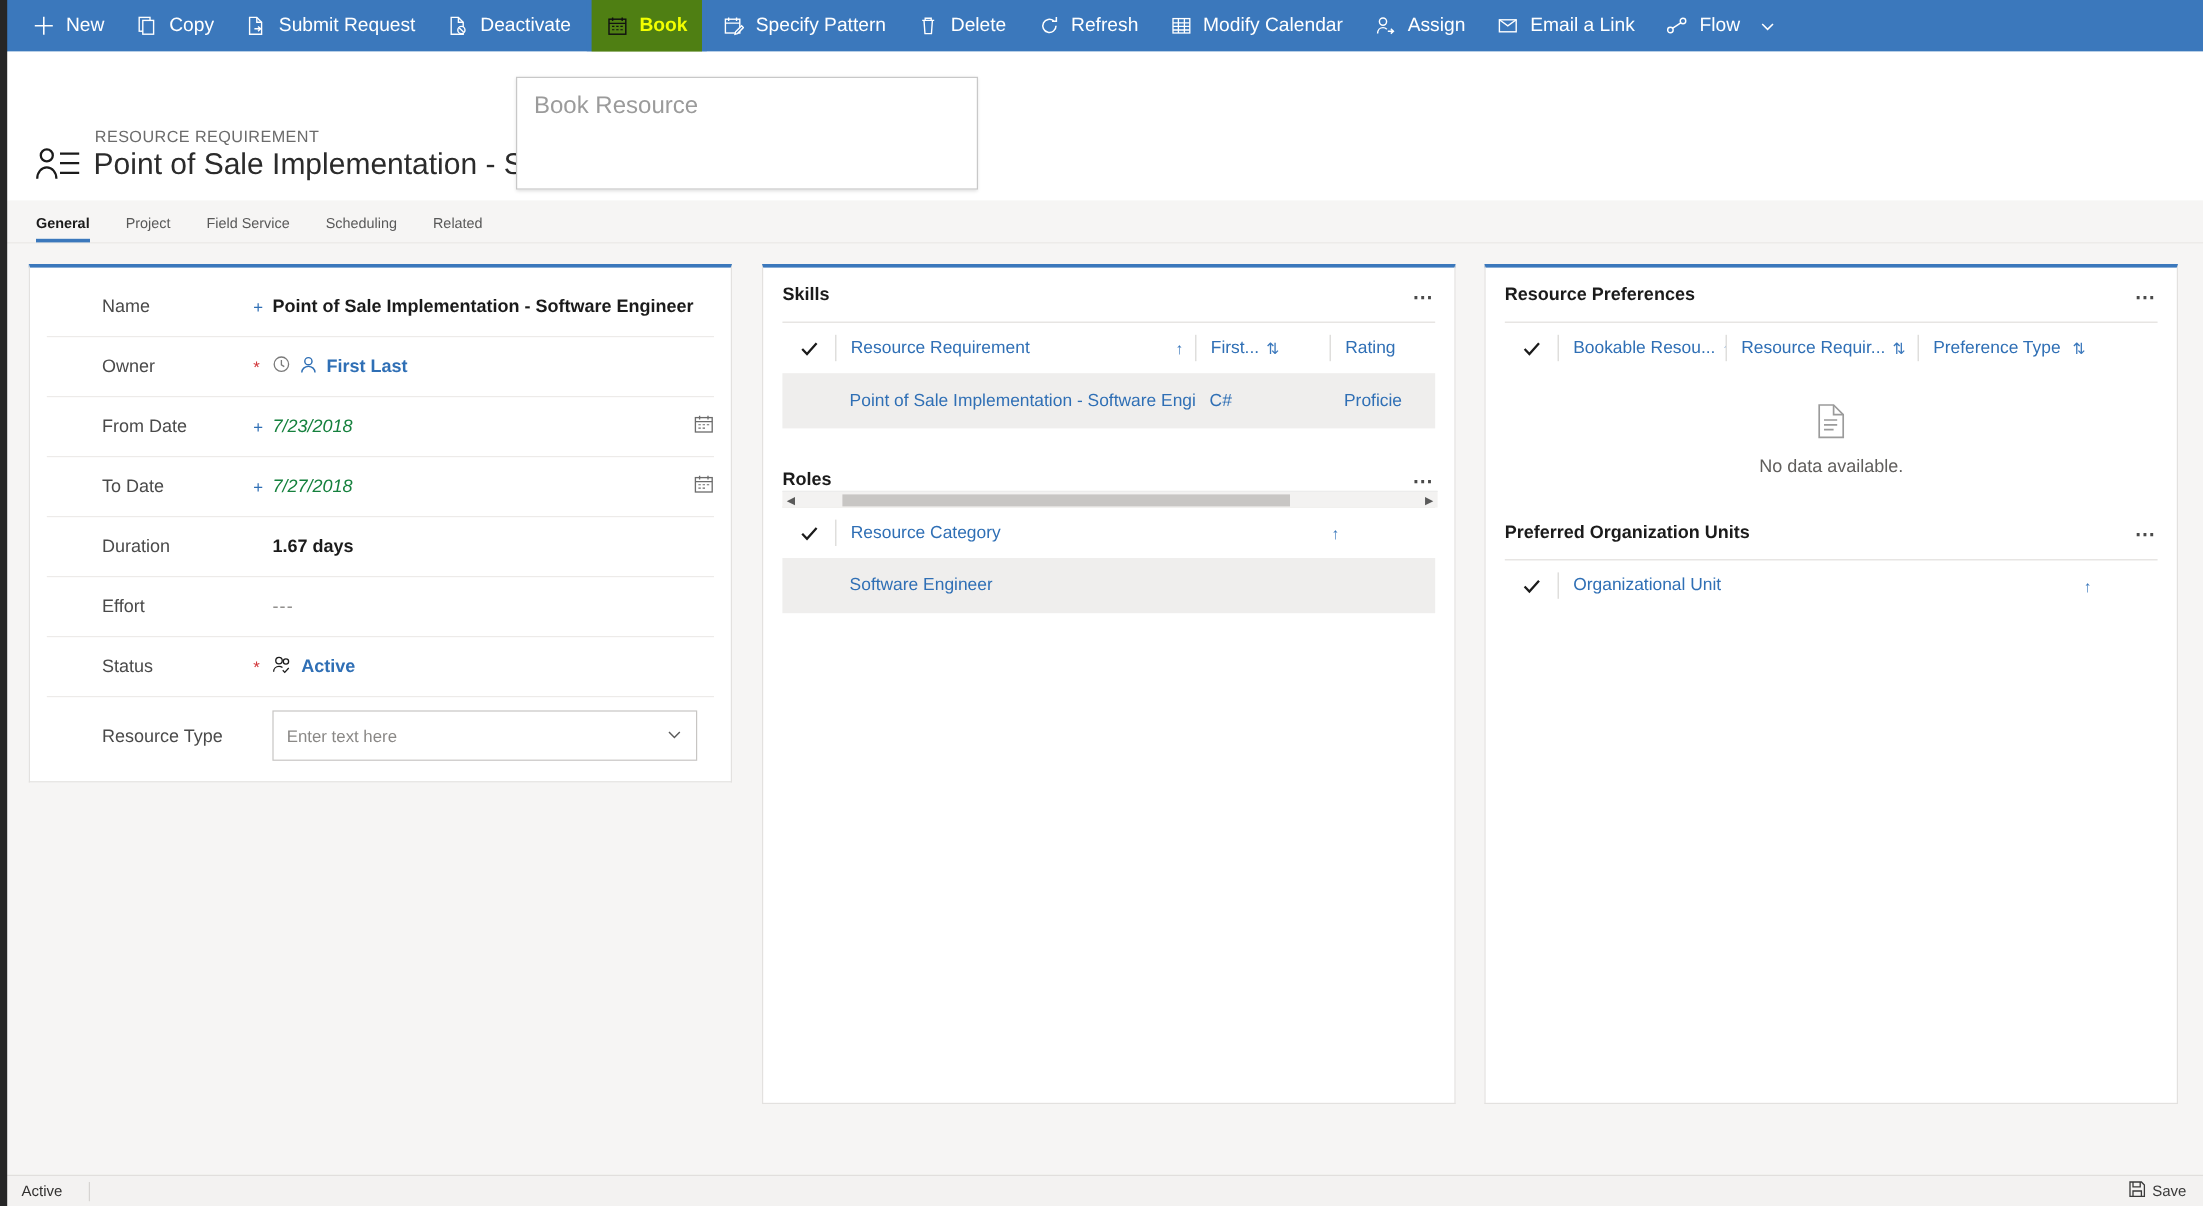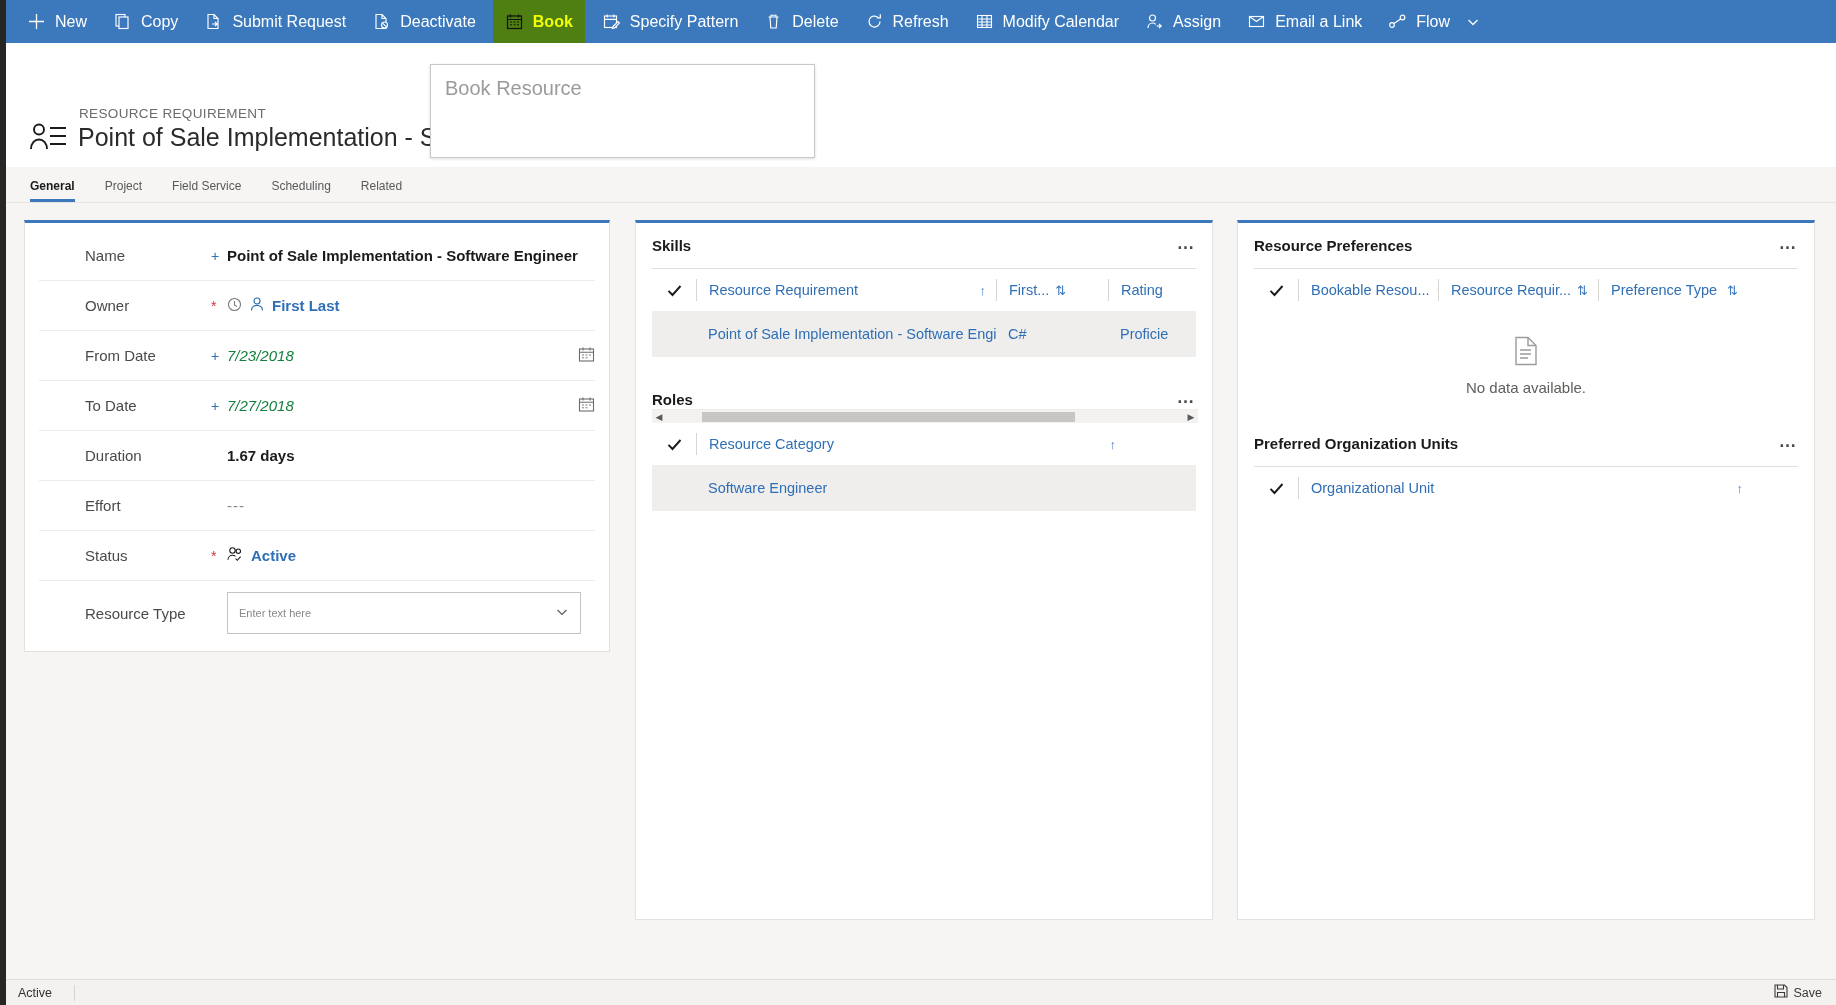--- a/index.html
+++ b/index.html
@@ -133,21 +133,21 @@
   .fval .dim { color: #15803d; font-style: italic; }
   .fval .muted { color: #8a8886; letter-spacing: 1px; }
   .cal-ico { margin-left: auto; color: #6c6c6c; }
   .lookup-ico { color: #7a7a7a; }
   .person-ico { color: #2f6fb5; }
 
   .frow.dropdown { height: 64px; border-bottom: none; }
   .dd {
     flex: 1; height: 42px; border: 1px solid #c7c5c3; background: #fff;
     display: flex; align-items: center; padding: 0 11px;
-    font-size: 11px; color: #8a8886;
+    font-size: 14px; color: #8a8886;
     margin-right: 14px;
   }
   .dd .dd-chev { margin-left: auto; color: #5a5a5a; }
 
   
   .gp-title {
     display: flex; 
     font-size: 15px; font-weight: 700; color: #1b1b1b;
     padding: 14px 16px 10px 16px;
   }

